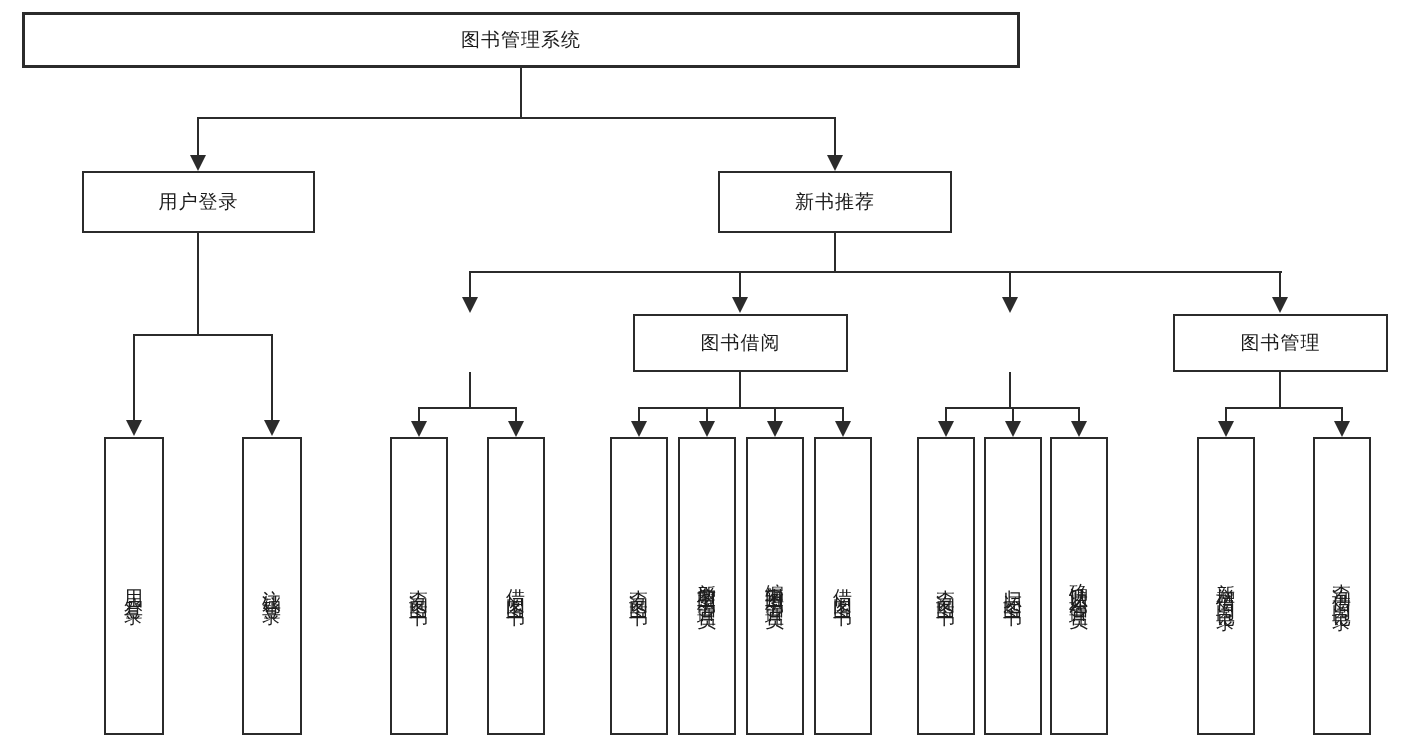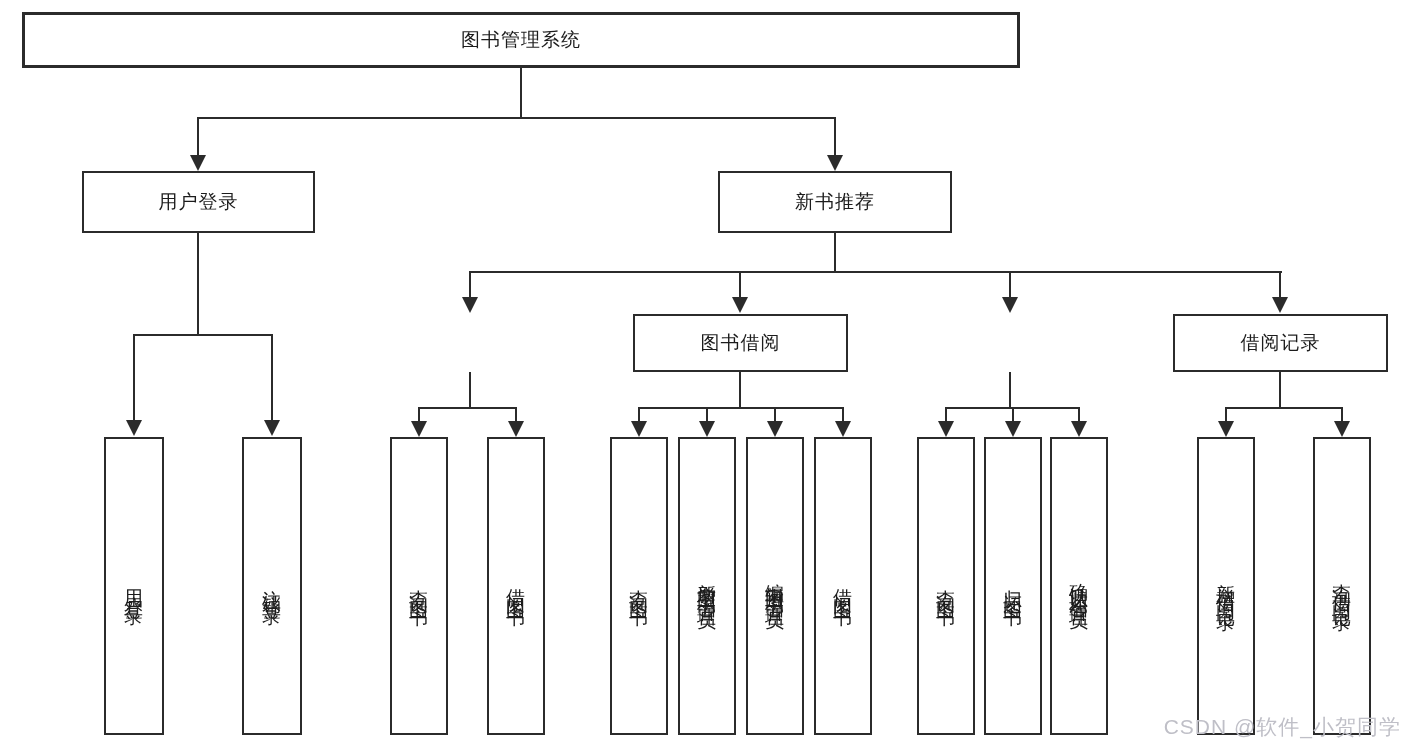--- a/index.html
+++ b/index.html
@@ -56,21 +56,21 @@
     <span>新书推荐</span>
   </div>
 
 
   <div class="box" style="left:633px; top:314px; width:215px; height:58px;">
     <span>图书借阅</span>
   </div>
 
 
   <div class="box" style="left:1173px; top:314px; width:215px; height:58px;">
-    <span>借阅记录</span>
+    <span>图书管理</span>
   </div>
 
   <div class="box leaf" style="left:104px; top:437px; width:60px; height:298px;">
     <span class="vtext">用户登录</span>
   </div>
   <div class="box leaf" style="left:242px; top:437px; width:60px; height:298px;">
     <span class="vtext">注销登录</span>
   </div>
 
   <div class="box leaf" style="left:390px; top:437px; width:58px; height:298px;">
@@ -162,15 +162,14 @@
   <div class="line" style="left:1078px; top:407px; width:2px;   height:16px;"></div>
   <div class="ah" style="left:1071px; top:421px;"></div>
 
   <div class="line" style="left:1279px; top:372px; width:2px;   height:37px;"></div>
   <div class="line" style="left:1225px; top:407px; width:118px; height:2px;"></div>
   <div class="line" style="left:1225px; top:407px; width:2px;   height:16px;"></div>
   <div class="ah" style="left:1218px; top:421px;"></div>
   <div class="line" style="left:1341px; top:407px; width:2px;   height:16px;"></div>
   <div class="ah" style="left:1334px; top:421px;"></div>
 
-  <div id="watermark">CSDN @软件_小贺同学</div>
 
 </div>
 
 </body></html>

